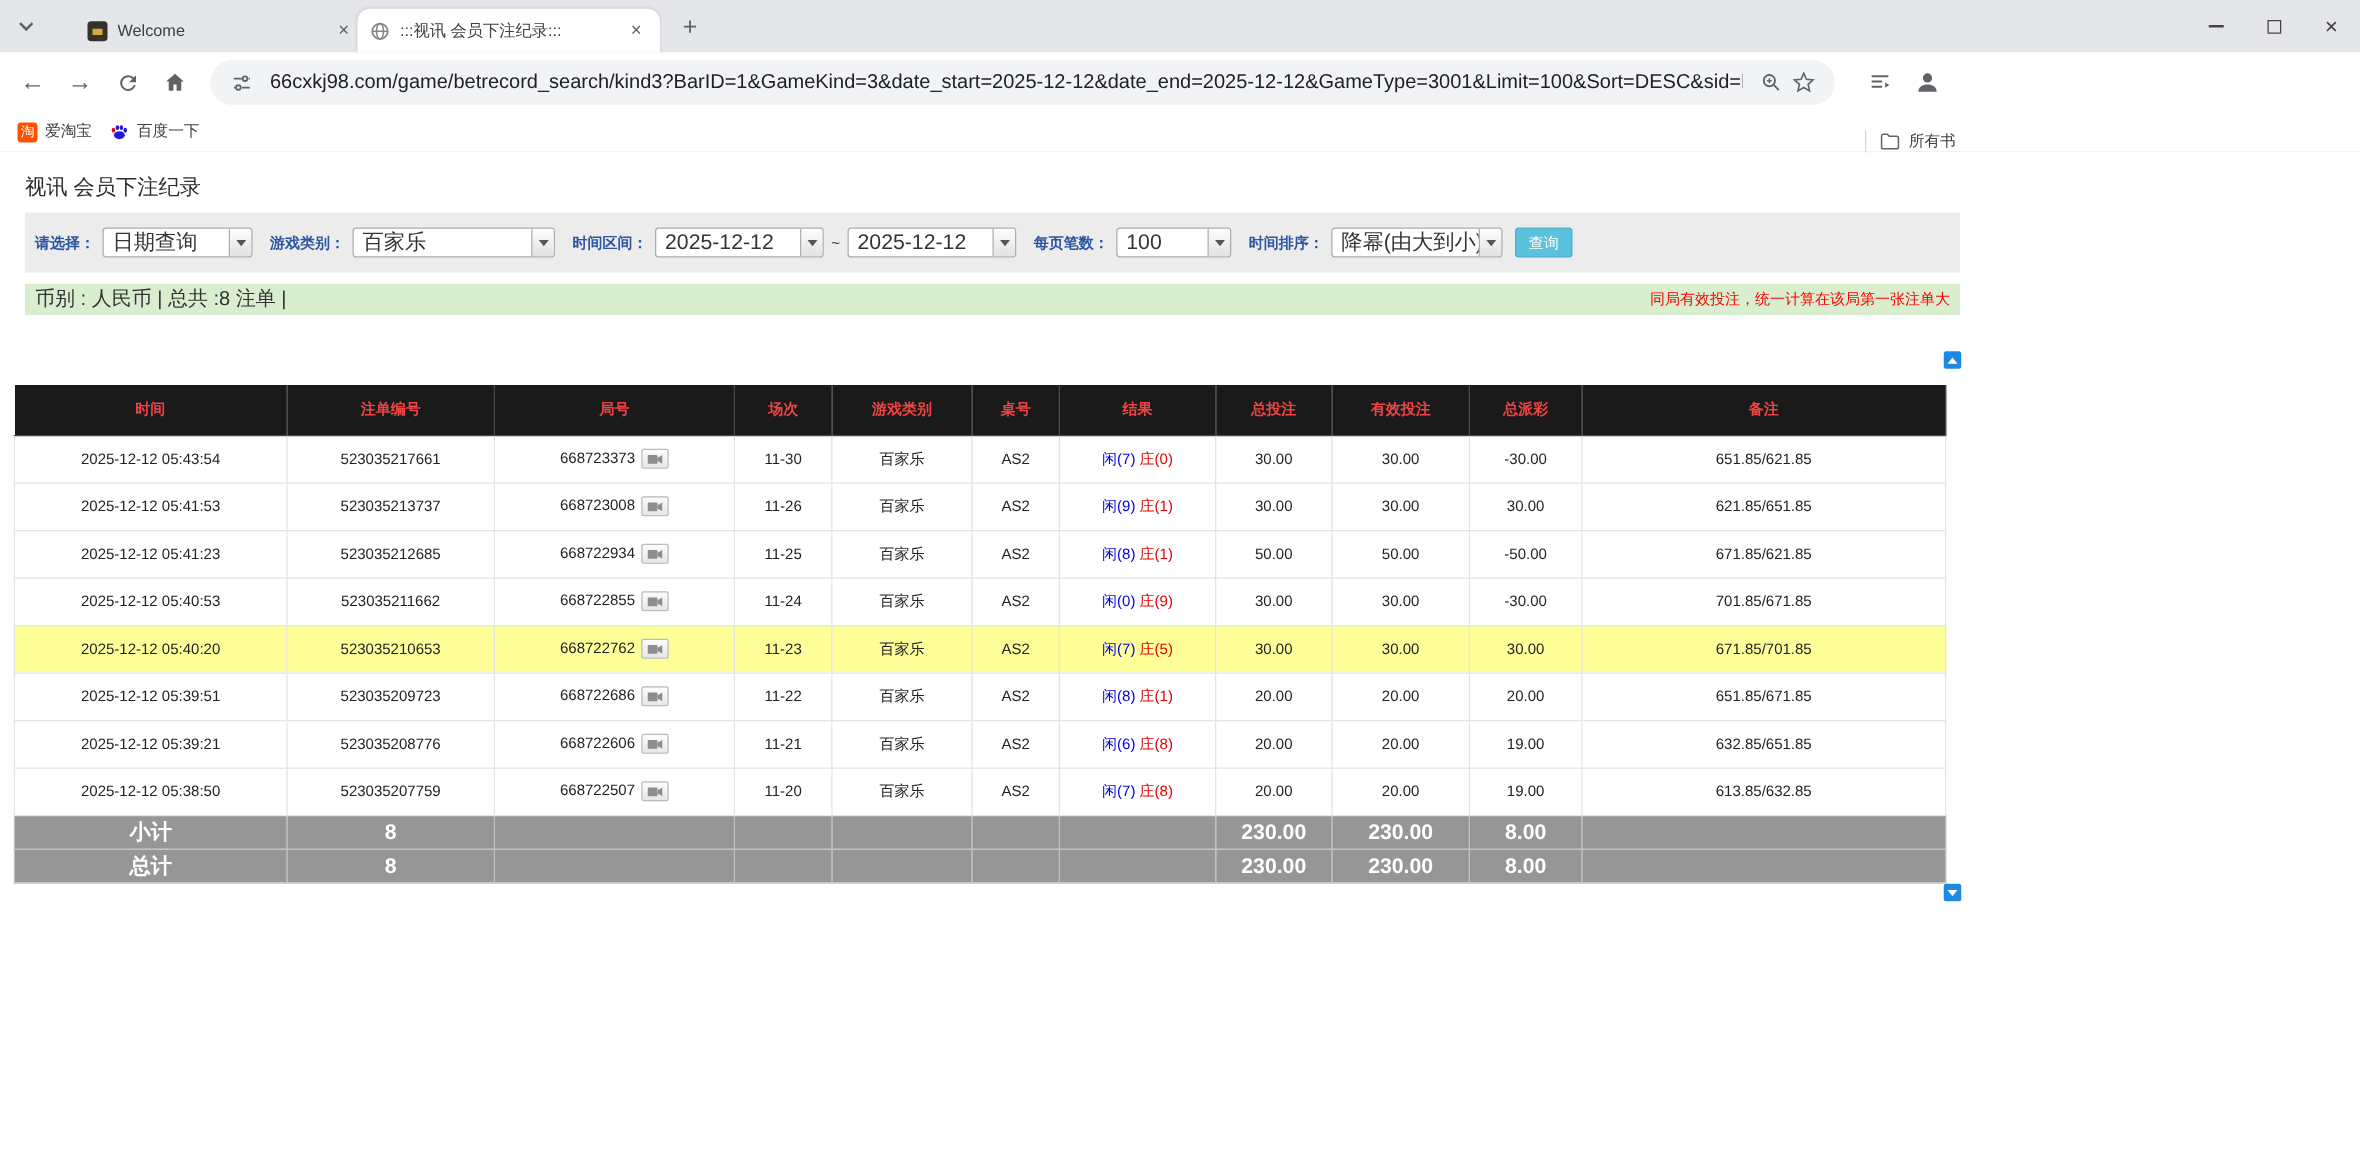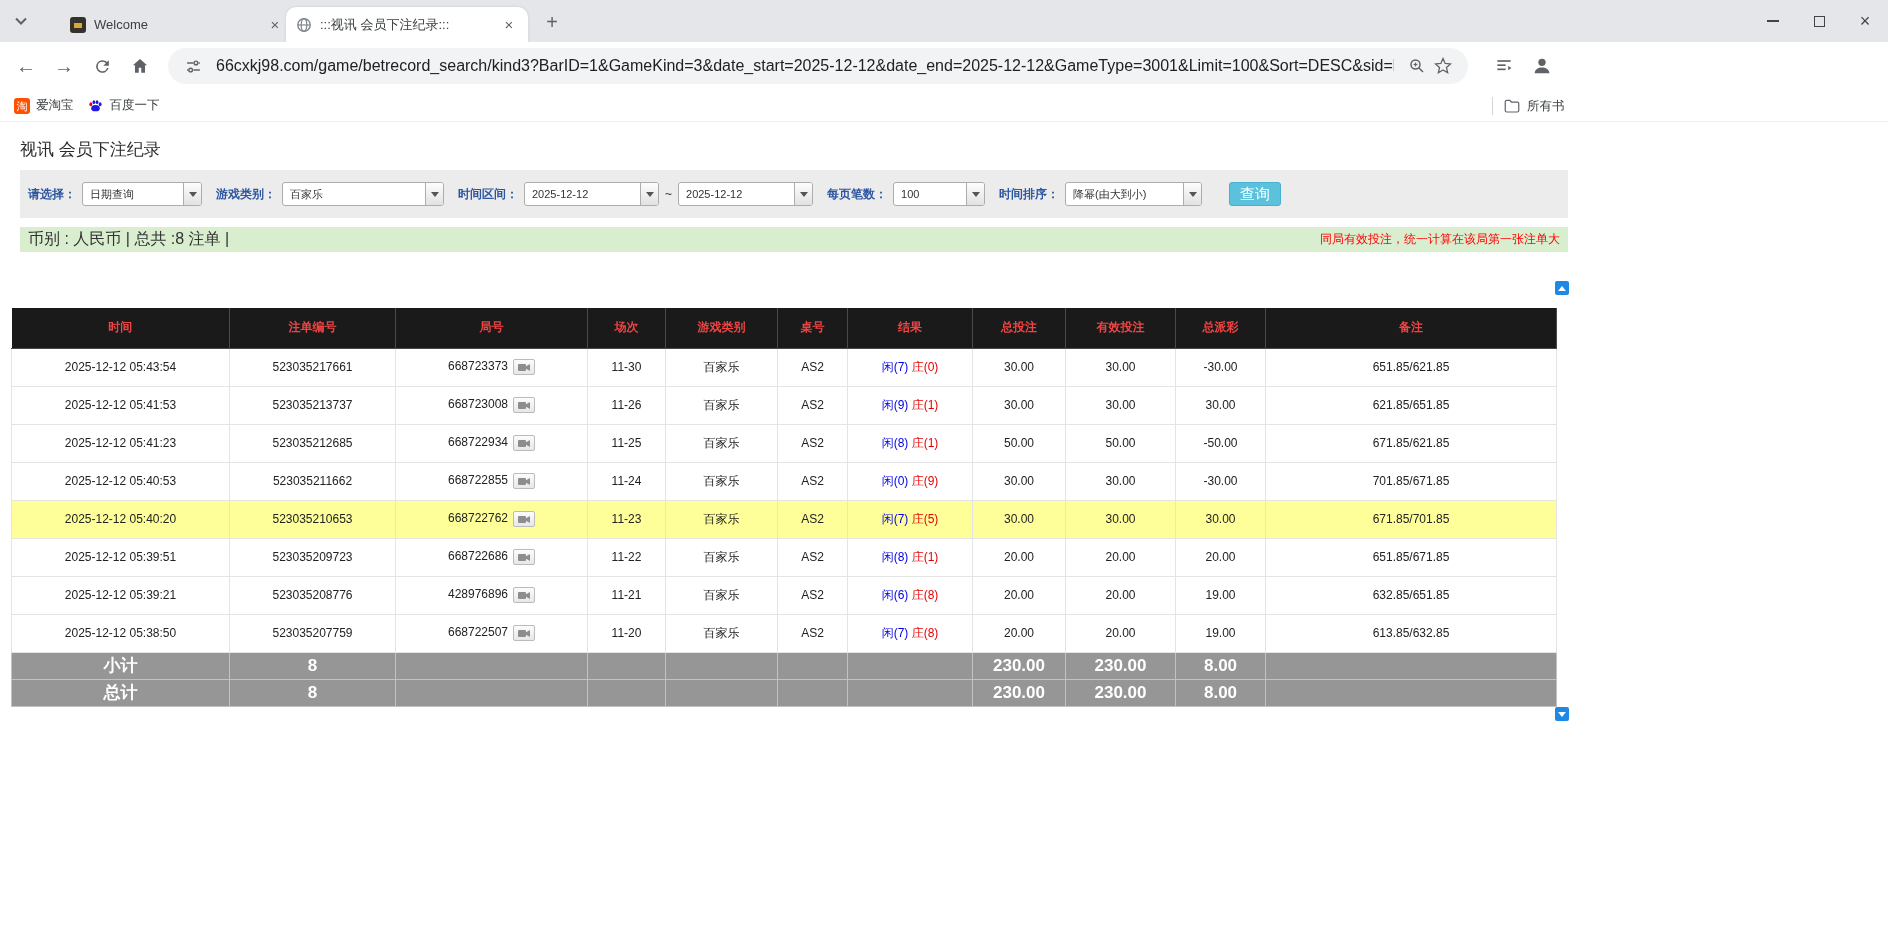--- a/index.html
+++ b/index.html
@@ -33,38 +33,38 @@
   .omnibox .url { flex:1; font-size:16px; color:#202124; white-space:nowrap; overflow:hidden; margin:0 10px; }
   .boxicon { width:26px; height:26px; display:flex; align-items:center; justify-content:center; flex:0 0 auto; }
   .rightbtns { display:flex; align-items:center; margin-left:20px; }
   .rightbtns .boxicon { width:32px; height:32px; margin-right:6px; }
 
   
   .bookmarks { position:absolute; top:90px; left:0; width:1888px; height:32px; background:#fff; display:flex; align-items:center; border-bottom:1px solid #f0f0f0; }
   .bkitem { display:flex; align-items:center; margin-left:14px; font-size:12.5px; color:#3c4043; }
   .bkitem .bicon { width:16px; height:16px; margin-right:6px; display:flex; align-items:center; justify-content:center; }
   .taobao-ic { width:16px; height:16px; background:#ff5000; border-radius:3px; color:#fff; font-size:11px; line-height:16px; text-align:center; }
-  .bk-right { position:absolute; left:1492px; top:0; height:32px; width:84px; display:flex; align-items:center; overflow:hidden; }
+  .bk-right { position:absolute; left:1492px; top:0; height:32px; width:84px; display:flex; align-items:flex-end; overflow:hidden; }
   .bk-divider { width:1px; height:18px; background:#d5d5d5; margin-right:10px; }
   .bk-right .label { font-size:12.5px; color:#3c4043; white-space:nowrap; margin-left:6px; }
 
   
   .content { position:absolute; top:122px; left:0; width:1888px; height:813px; background:#fff; }
   .page-title { position:absolute; left:20px; top:16px; font-size:17px; color:#2b2b2b; font-weight:500; }
 
   .filterbar { position:absolute; left:20px; top:48px; width:1548px; height:48px; background:#ececec; display:flex; align-items:center; padding:0 6px; }
   .flabel { color:#2d56a0; font-size:12px; font-weight:bold; margin:0 6px 0 14px; white-space:nowrap; }
   .flabel.first { margin-left:2px; }
   .combo { display:inline-flex; align-items:stretch; height:24px; background:#fff; border:1px solid #adadad; border-radius:3px; overflow:hidden; flex:0 0 auto; }
-  .combo .combo-val { flex:1; padding:0 7px; font-size:11px; line-height:22px; color:#333; white-space:nowrap; overflow:hidden; }
+  .combo .combo-val { flex:1; padding:0 7px; font-size:17px; line-height:22px; color:#333; white-space:nowrap; overflow:hidden; }
   .combo .combo-btn { width:18px; border-left:1px solid #adadad; background:linear-gradient(#fdfdfd,#e2e2e2); display:flex; align-items:center; justify-content:center; }
   .combo .combo-btn::after { content:''; border-left:4px solid transparent; border-right:4px solid transparent; border-top:5px solid #555; }
   .w-select { width:120px; } .w-game { width:162px; } .w-date { width:135px; } .w-pp { width:92px; } .w-sort { width:137px; }
   .tilde { font-size:12px; color:#333; margin:0 6px; }
-  .search-btn { margin-left:27px; height:24px; padding:0 10px; background:#5cc1dd; border:1px solid #49afd0; border-radius:3px; color:#fff; font-size:15px; line-height:22px; cursor:default; }
+  .search-btn { margin-left:10px; height:24px; padding:0 10px; background:#5cc1dd; border:1px solid #49afd0; border-radius:3px; color:#fff; font-size:12px; line-height:22px; cursor:default; }
 
   .greenbar { position:absolute; left:20px; top:105px; width:1548px; height:25px; background:#d9edcf; display:flex; align-items:center; justify-content:space-between; padding:0 8px; }
   .greenbar .gleft { font-size:16px; color:#333; }
   .greenbar .gright { font-size:12px; color:#f00; white-space:nowrap; }
 
   
   .tablewrap { position:absolute; left:11px; top:156px; width:1558px; height:445px; }
   .scrollbtn { position:absolute; right:0; width:14px; height:14px; background:#1e88e5; border-radius:2px; display:flex; align-items:center; justify-content:center; }
   .scrollbtn.up { top:3px; } .scrollbtn.down { bottom:2px; }
   .scrollbtn.up::after { content:''; border-left:4px solid transparent; border-right:4px solid transparent; border-bottom:5px solid #fff; }
@@ -383,21 +383,21 @@
               <td>AS2</td>
               <td><span class="xian">闲(8)</span> <span class="zhuang">庄(1)</span></td>
               <td class="blue">20.00</td>
               <td>20.00</td>
               <td>20.00</td>
               <td>651.85/671.85</td>
             </tr>
             <tr>
               <td>2025-12-12 05:39:21</td>
               <td>523035208776</td>
-              <td><span>428976896</span><span class="replay-btn">
+              <td><span>668722606</span><span class="replay-btn">
                   <svg width="12" height="9" viewBox="0 0 12 9">
                     <rect x="0" y="1" width="8" height="7" rx="1" fill="#8d8d8d"></rect>
                     <polygon points="8,3.2 12,1 12,8 8,5.8" fill="#8d8d8d"></polygon>
                   </svg>
                 </span></td>
               <td>11-21</td>
               <td>百家乐</td>
               <td>AS2</td>
               <td><span class="xian">闲(6)</span> <span class="zhuang">庄(8)</span></td>
               <td class="blue">20.00</td>

